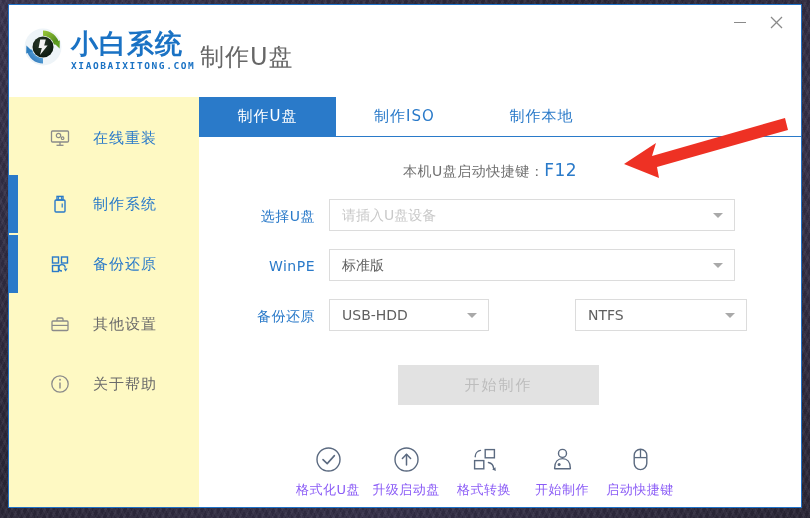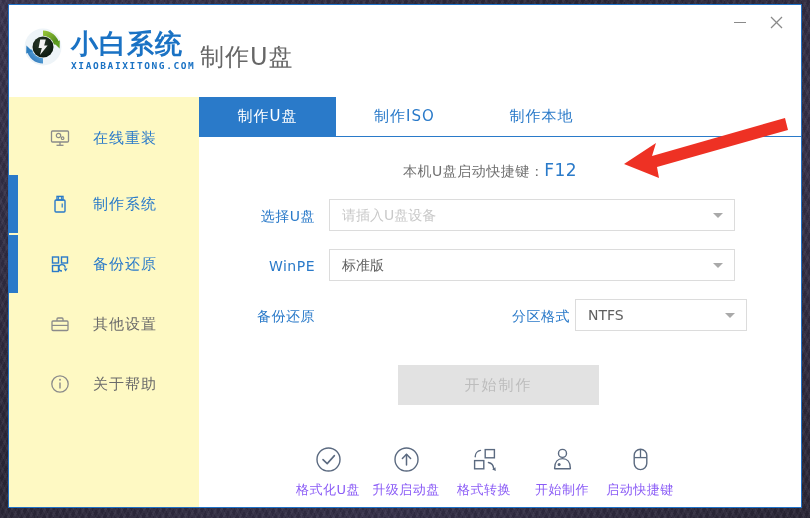--- a/index.html
+++ b/index.html
@@ -288,21 +288,24 @@
     <div class="frow" style="top:102px;">
       <span class="flabel" style="left:40px;width:76px;">选择U盘</span>
       <div class="fselect" style="left:130px;width:406px;">
         <span class="val ph">请插入U盘设备</span>
         <span class="caret"></span>
       </div>
     </div>
 
     <div class="frow" style="top:202px;">
       <span class="flabel" style="left:40px;width:76px;">备份还原</span>
-      <span class="flabel" style="left:295px;width:76px;">分区格式</span>
+      <div class="fselect" style="left:130px;width:160px;">
+        <span class="val">USB-HDD</span>
+        <span class="caret"></span>
+      </div>
       <div class="fselect" style="left:376px;width:172px;">
         <span class="val">NTFS</span>
         <span class="caret"></span>
       </div>
     </div>
 
     <div class="startbtn">开始制作</div>
 
     <div class="toolrow">
 

